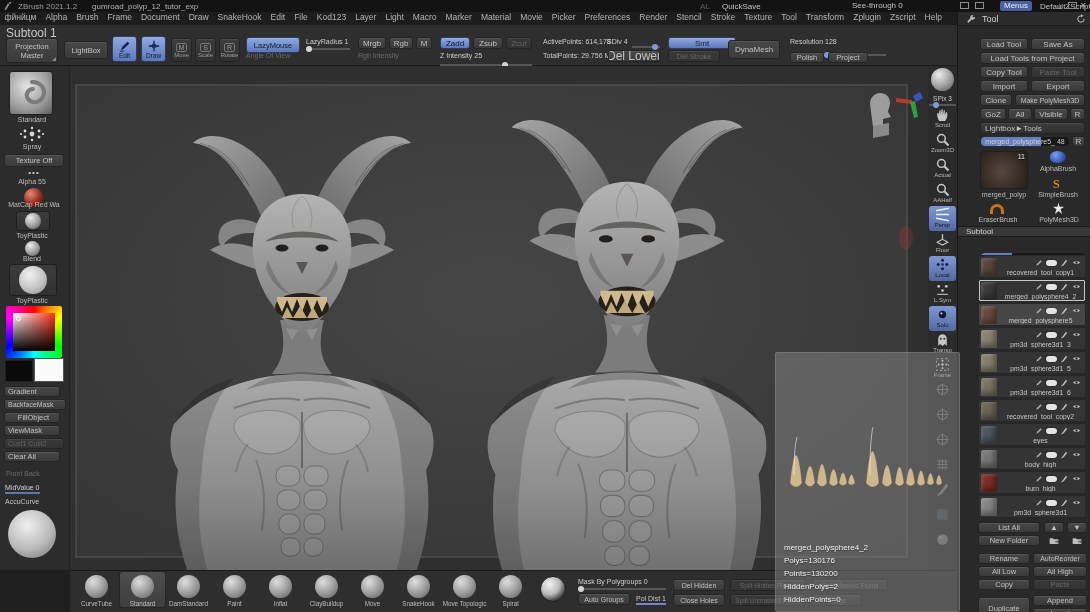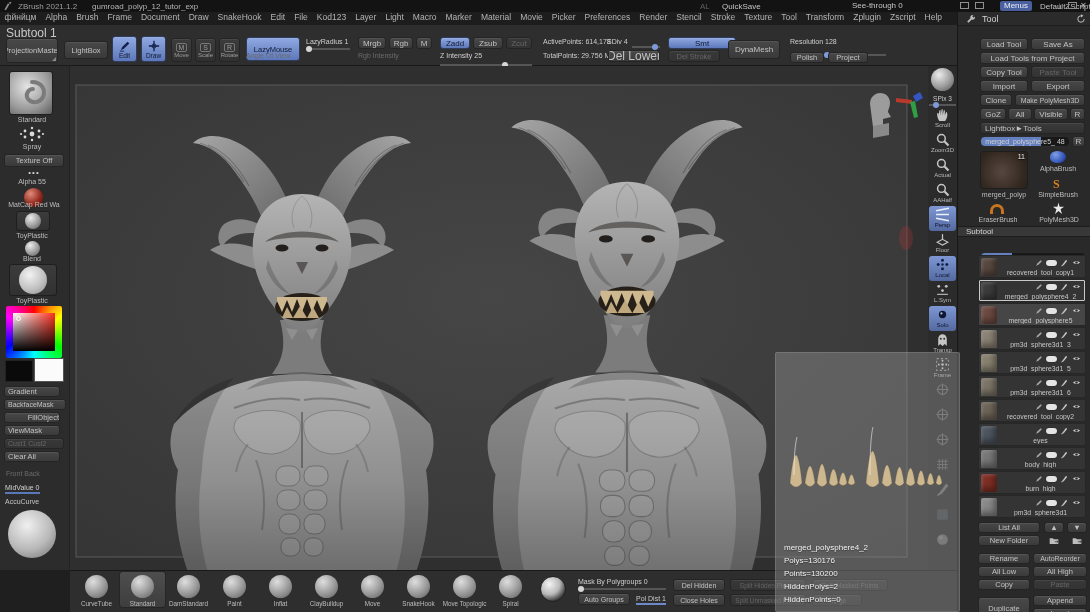--- a/index.html
+++ b/index.html
@@ -511,21 +511,21 @@
     <div class="a btn ls-btn" style="left:75px;top:583px;width:54px">
         <span>Append</span>
       </div>
     <div class="a btn ls-btn" style="left:75px;top:596px;width:54px">
         <span>Insert</span>
       </div>
   </div>
 
   <div class="a topshelf">
     <span class="a f8" style="left:6px;top:1px;color:#c9c9c9">Subtool 1</span>
-    <div class="a btn" style="left:6px;top:13px;width:52px;height:25px;flex-direction:row;line-height:9px;font-size:7.5px">
+    <div class="a btn" style="left:6px;top:13px;width:52px;height:25px;flex-direction:column;line-height:9px;font-size:7.5px">
       <span>Projection</span>
         <span>Master</span>
       <span style="position:absolute;right:1px;bottom:1px;width:0;height:0;border-left:4px solid transparent;border-bottom:4px solid #8a8a8a"></span>
     </div>
     <div class="a btn" style="left:64px;top:16px;width:44px;height:18px;font-size:7.5px">
         <span>LightBox</span>
       </div>
 
     <div class="a btn bl" style="left:112px;top:11px;width:25px;height:26px;flex-direction:column;font-size:6.5px">
       <svg width="12" height="12" viewBox="0 0 14 14">
@@ -547,21 +547,21 @@
     </div>
     <div class="a btn dark" style="left:195px;top:13px;width:21px;height:24px;flex-direction:column;font-size:6px;color:#9d9d9d">
       <span style="border:1px solid #777;padding:0 2px;font-size:7px;border-radius:2px">S</span>
         <span>Scale</span>
     </div>
     <div class="a btn dark" style="left:219px;top:13px;width:21px;height:24px;flex-direction:column;font-size:6px;color:#9d9d9d">
       <span style="border:1px solid #777;padding:0 2px;font-size:7px;border-radius:2px">R</span>
         <span>Rotate</span>
     </div>
 
-    <div class="a btn bl" style="left:246px;top:12px;width:54px;height:24px;font-size:7.5px">
+    <div class="a btn bl" style="left:246px;top:12px;width:54px;height:16px;font-size:7.5px">
         <span>LazyMouse</span>
       </div>
     <span class="a f7 dis-t" style="left:246px;top:27px">Angle Of View</span>
     <span class="a f7" style="left:306px;top:13px;color:#d0d0d0">LazyRadius 1</span>
     <div class="a trk" style="left:306px;top:23px;width:44px">
         <div class="th" style="left:0"></div>
       </div>
 
     <div class="a btn" style="left:358px;top:12px;width:28px;height:12px">
         <span>Mrgb</span>
@@ -663,21 +663,21 @@
       <div style="position:absolute;left:10px;top:10px;width:5px;height:5px;border:1px solid #fff;border-radius:50%"></div>
     </div>
     <div class="a" style="left:5px;top:294px;width:28px;height:22px;background:#0a0a0a;border:1px solid #222"></div>
     <div class="a" style="left:34px;top:292px;width:30px;height:24px;background:#fbfbfb;border:1px solid #555"></div>
     <div class="a btn" style="left:4px;top:320px;width:56px;height:11px;font-size:7.5px;justify-content:flex-start;padding-left:3px">
         <span>Gradient</span>
       </div>
     <div class="a btn" style="left:4px;top:333px;width:62px;height:11px;font-size:7px;justify-content:flex-start;padding-left:3px">
         <span>BackfaceMask</span>
       </div>
-    <div class="a btn" style="left:4px;top:346px;width:56px;height:11px;font-size:7.5px;justify-content:flex-end;padding-left:3px">
+    <div class="a btn" style="left:4px;top:346px;width:56px;height:11px;font-size:7.5px;justify-content:center;padding-left:3px">
         <span>FillObject</span>
       </div>
     <div class="a btn" style="left:4px;top:359px;width:56px;height:11px;font-size:7.5px;justify-content:flex-start;padding-left:3px">
         <span>ViewMask</span>
       </div>
     <div class="a btn dis" style="left:4px;top:372px;width:60px;height:11px;font-size:7px;justify-content:flex-start;padding-left:3px">
         <span>Cust1  Cust2</span>
       </div>
     <div class="a btn" style="left:4px;top:385px;width:56px;height:11px;font-size:7.5px;justify-content:flex-start;padding-left:3px">
         <span>Clear All</span>

